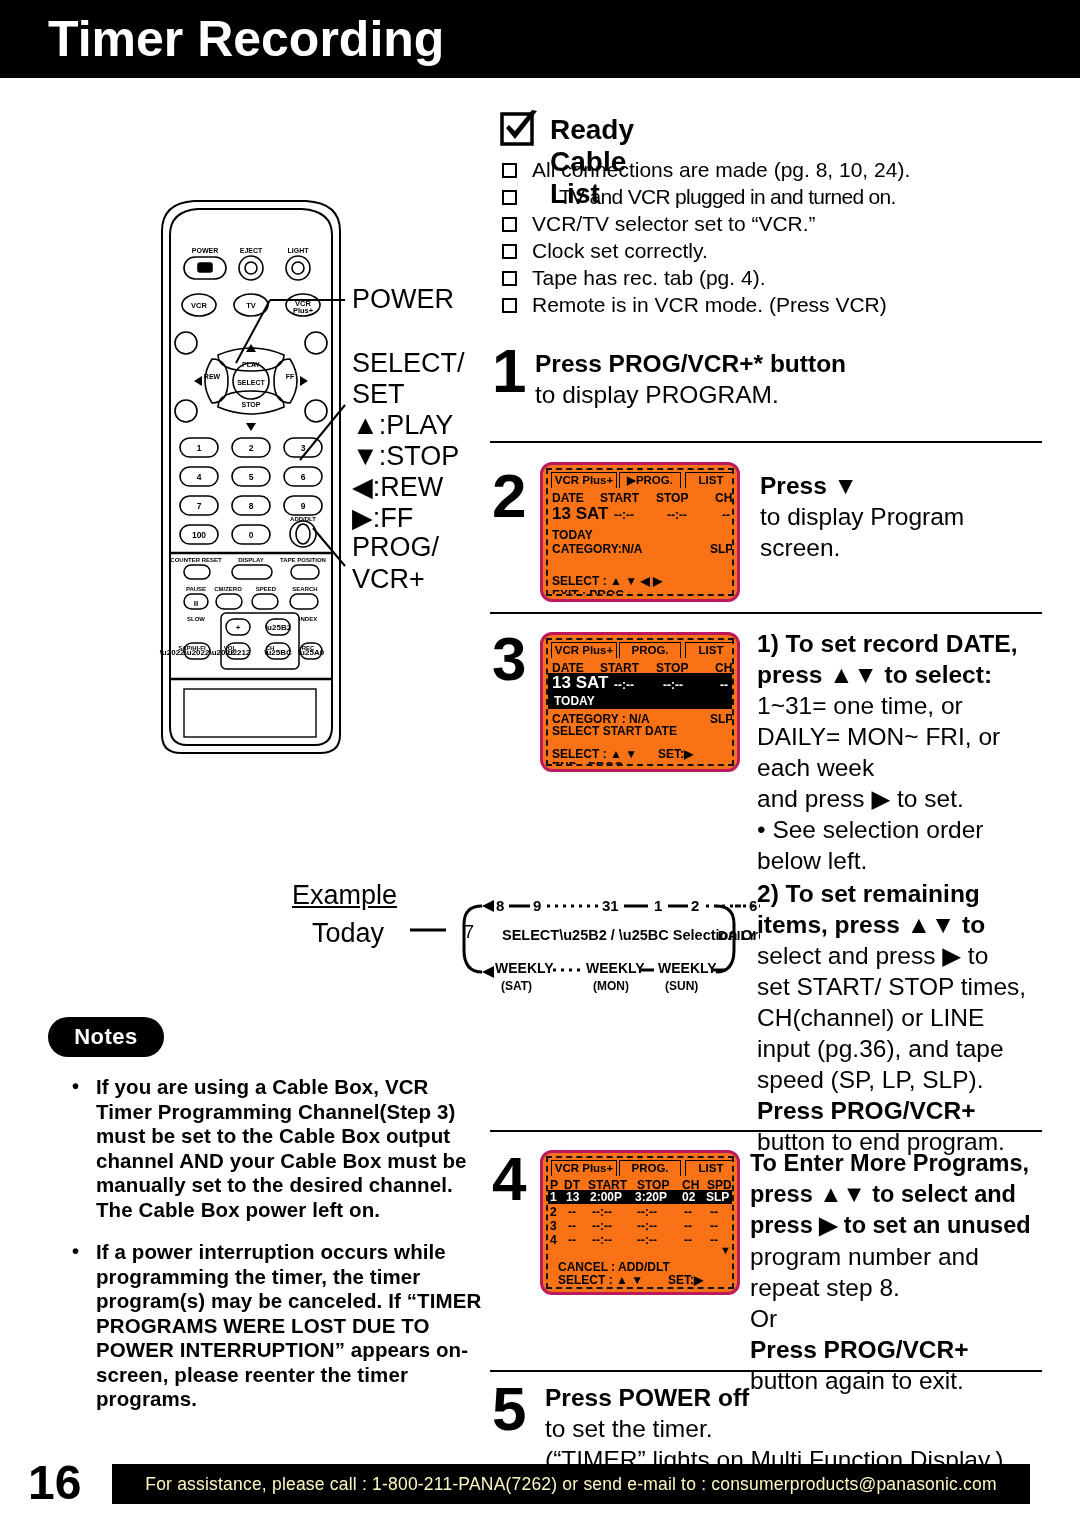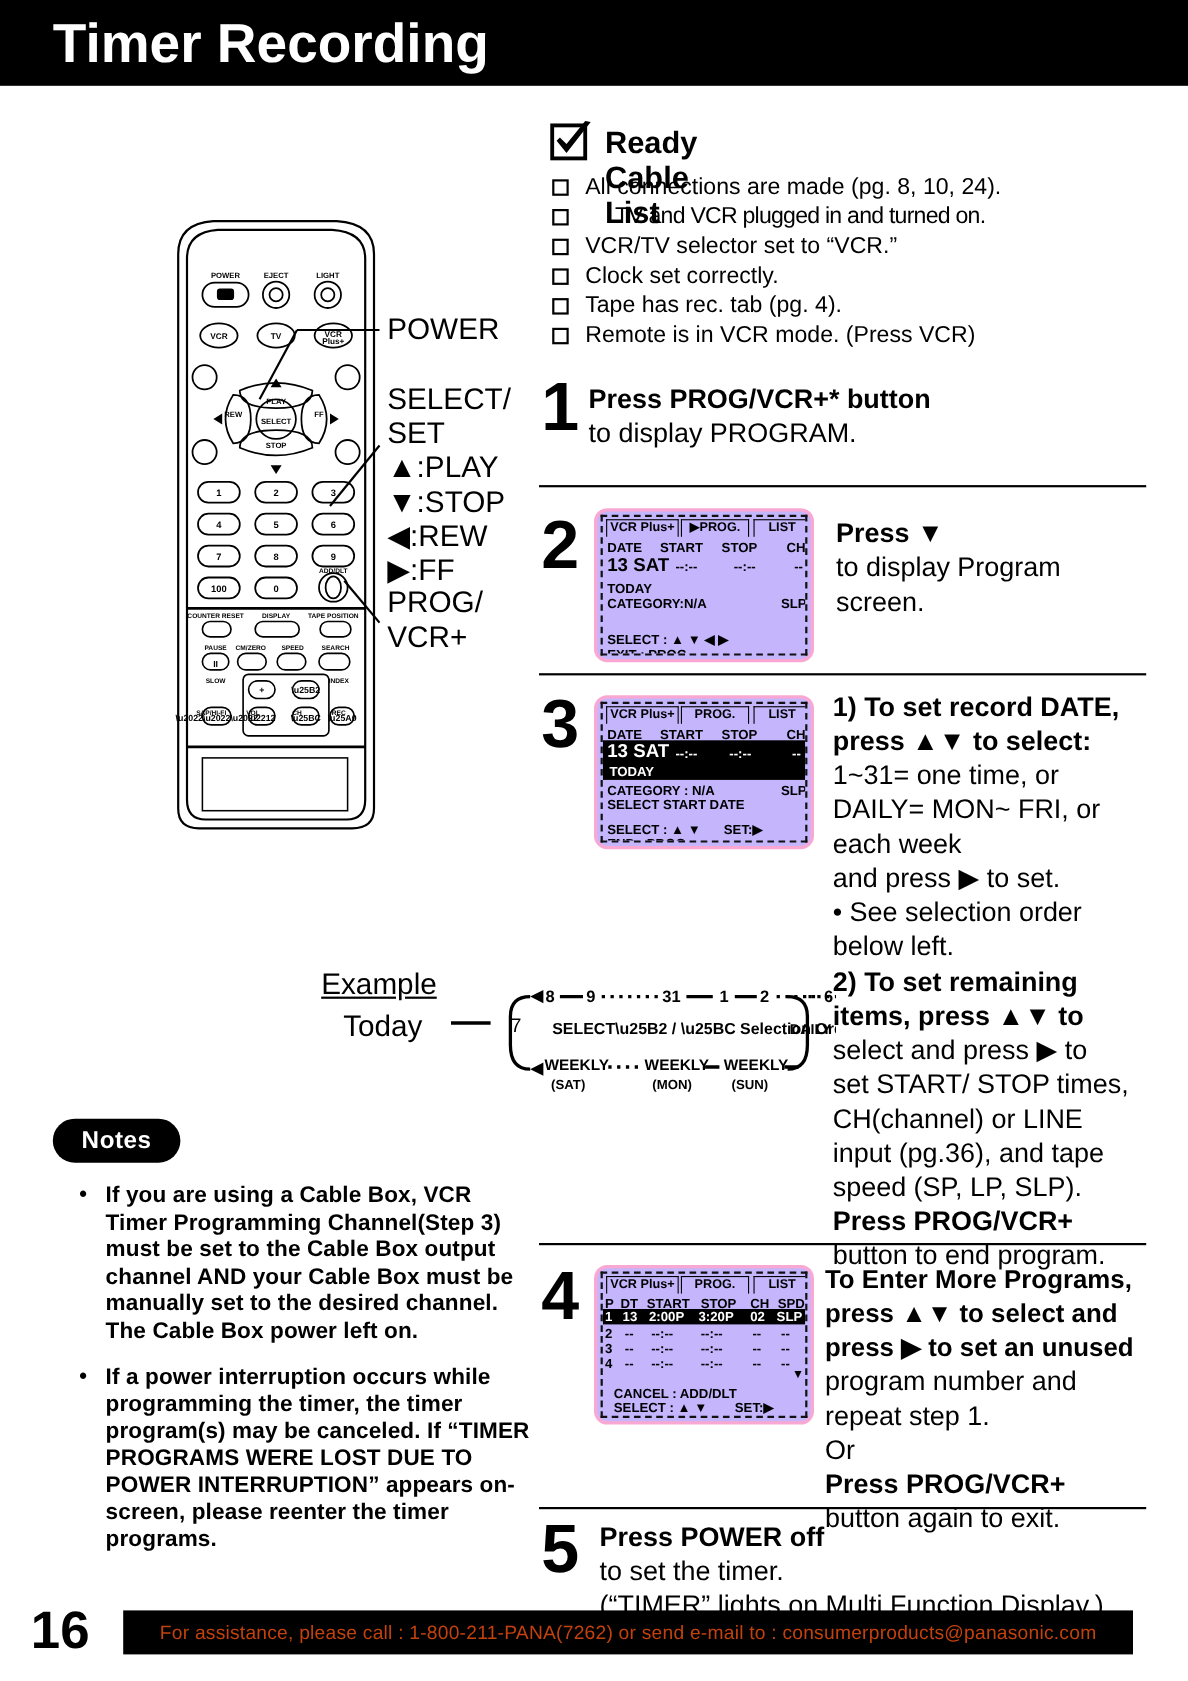--- a/index.html
+++ b/index.html
@@ -55,21 +55,21 @@
     font-size:20.5px;font-weight:bold;line-height:24.5px;letter-spacing:.1px;}
   .note-item .bullet{position:absolute;left:2px;top:-1px;font-size:20px;}
 
   
   .page-no{position:absolute;left:28px;top:1455px;font-size:48px;font-weight:bold;
     font-family:Liberation Sans, sans-serif;}
   .footer-bar{
     position:absolute;left:112px;top:1464px;width:918px;height:40px;background:#000;
   }
   .footer-bar .ftxt{
-    color:#c2410c;font-size:17.5px;line-height:40px;text-align:center;display:block;
+    color:#fef9c3;font-size:17.5px;line-height:40px;text-align:center;display:block;
     letter-spacing:.2px;
     border-radius:10px;
   }
 
   
   .right-col{position:absolute;left:492px;top:96px;width:560px;}
 
   .checklist-head{position:absolute;left:8px;top:14px;}
   .chk-big{position:absolute;left:0;top:0;width:40px;height:38px;}
   .chk-title{position:absolute;left:50px;top:4px;font-size:28px;font-weight:bold;}
@@ -87,22 +87,22 @@
   }
   .step-body{position:absolute;}
   .rule{position:absolute;height:0;border-top:2.5px solid #000;}
 
   .s-line{font-size:24.5px;line-height:31px;white-space:nowrap;}
   .s-line.b{font-weight:bold;}
 
   
   .osd{
     position:absolute;
-    border:3px solid #f9a8d4;border-radius:12px;
-    background:#c4b5fd;box-sizing:border-box;
+    border:3px solid #be185d;border-radius:12px;
+    background:#f97316;box-sizing:border-box;
     padding:3px;
   }
   .osd-inner{
     border:2px dashed #111;height:100%;box-sizing:border-box;position:relative;
     font-size:12px;font-family:"Liberation Sans", sans-serif;font-weight:bold;
     overflow:hidden;
   }
   .tabs{position:absolute;left:3px;top:2px;right:3px;height:17px;}
   .tab{
     position:absolute;top:0;height:16px;border:1.6px solid #000;
@@ -523,21 +523,21 @@
       <span class="cell" style="left:110px">SET:▶</span>
     </div>
     <div class="osd-row" style="top:128px;left:10px;">EXIT       : PROG</div>
   </div>
 </div>
 <div class="step-body" style="left:750px;top:1148px;">
   <div class="s-line b" style="font-size:23.5px;">To Enter More Programs,</div>
   <div class="s-line b" style="font-size:23.5px;">press ▲▼ to select and</div>
   <div class="s-line b" style="font-size:23.5px;">press ▶ to set an unused</div>
   <div class="s-line">program number and</div>
-  <div class="s-line">repeat step 1.</div>
+  <div class="s-line">repeat step 8.</div>
   <div class="s-line">Or</div>
   <div class="s-line b">Press PROG/VCR+</div>
   <div class="s-line">button again to exit.</div>
 </div>
 <div class="rule" style="left:490px;top:1370px;width:552px;"></div>
 
 <div class="step-num" style="left:492px;top:1378px;">5</div>
 <div class="step-body" style="left:545px;top:1382px;">
   <div class="s-line b">Press POWER off</div>
   <div class="s-line">to set the timer.</div>

